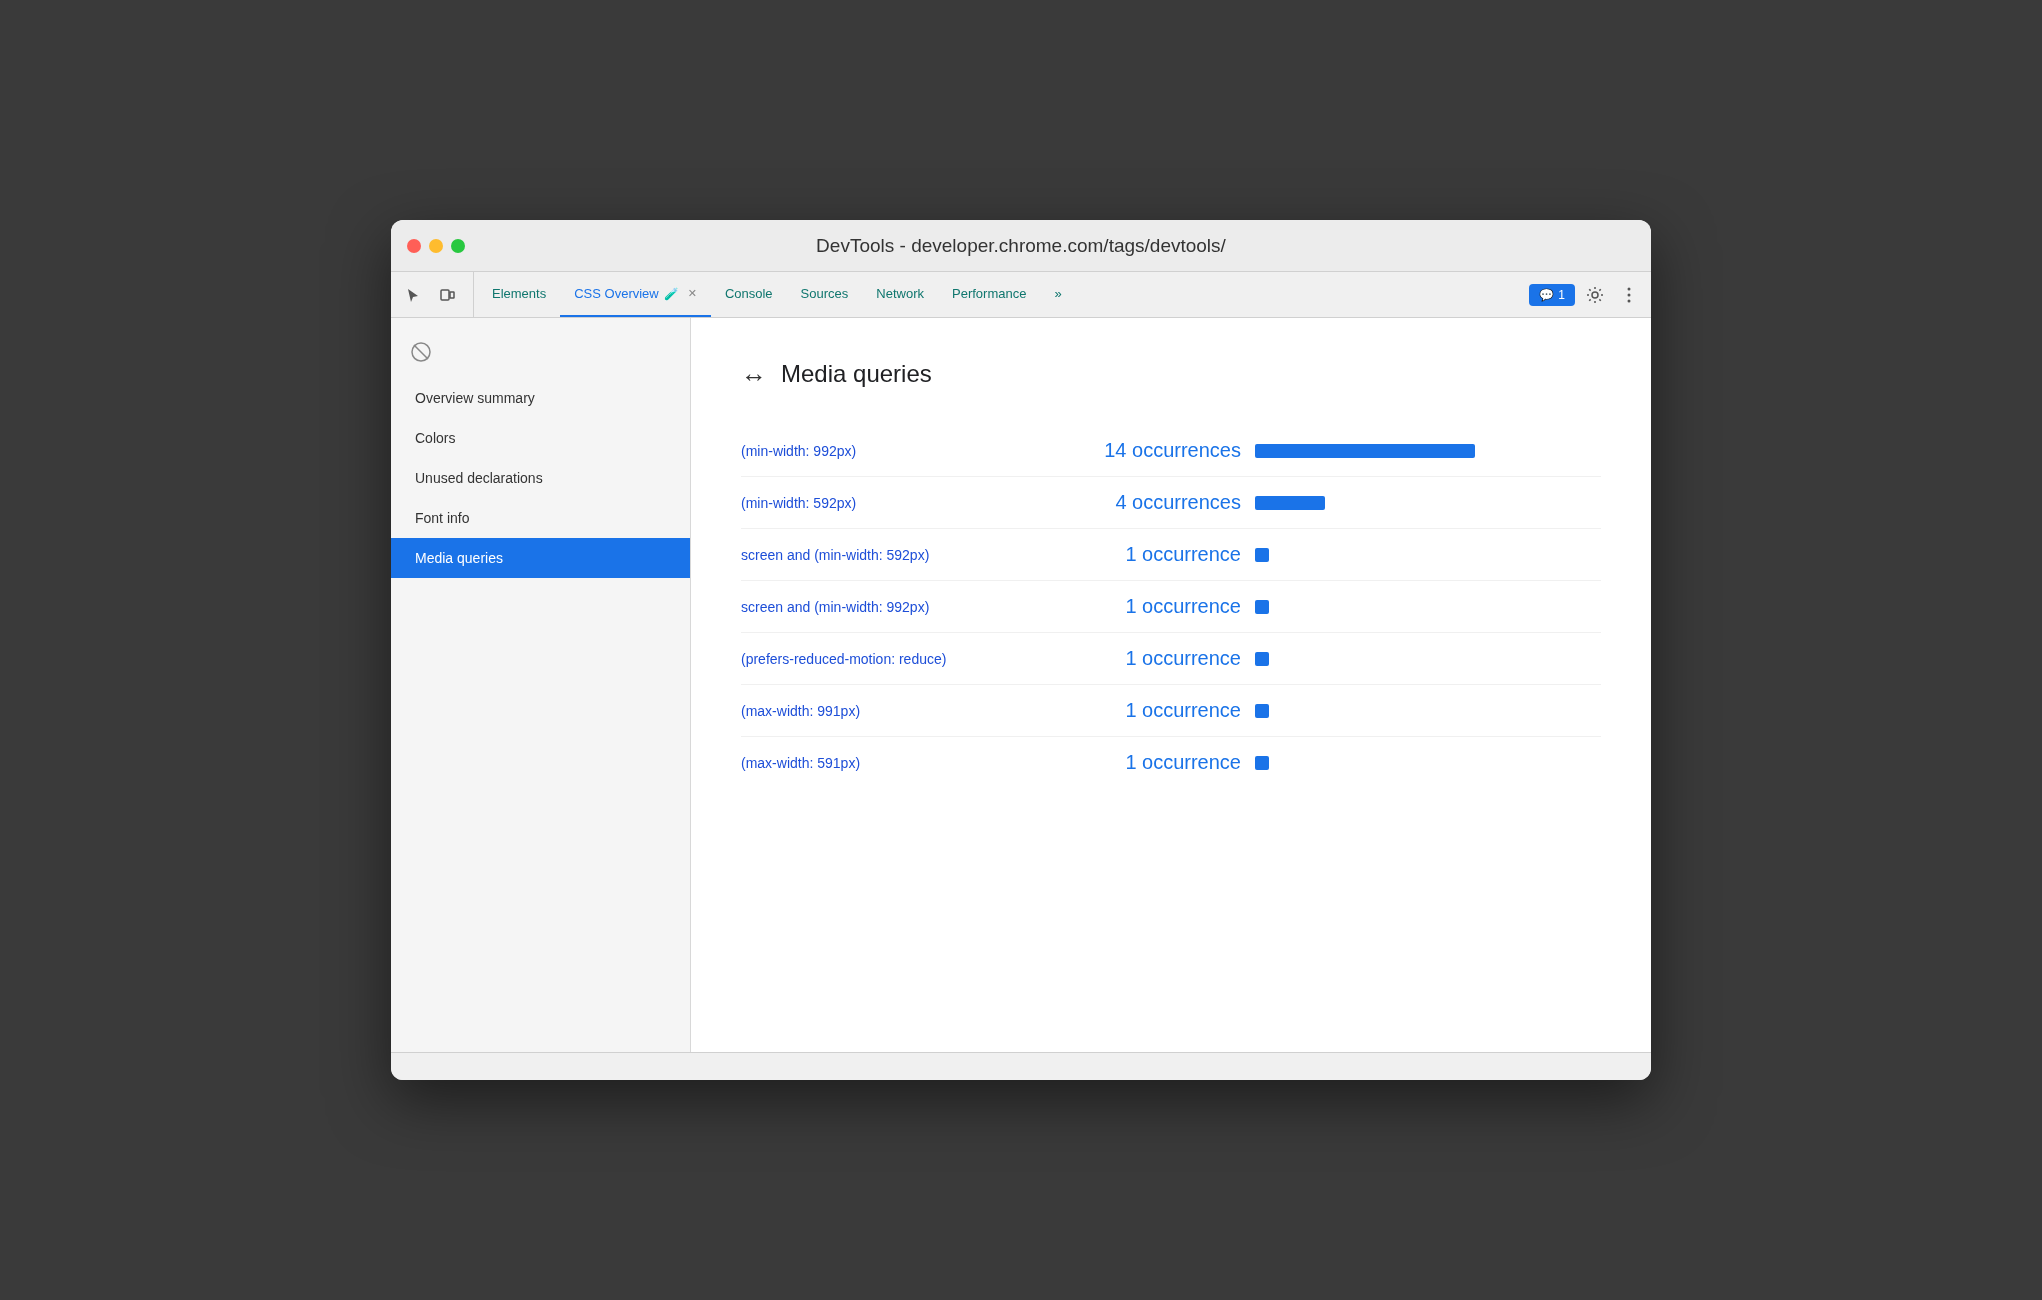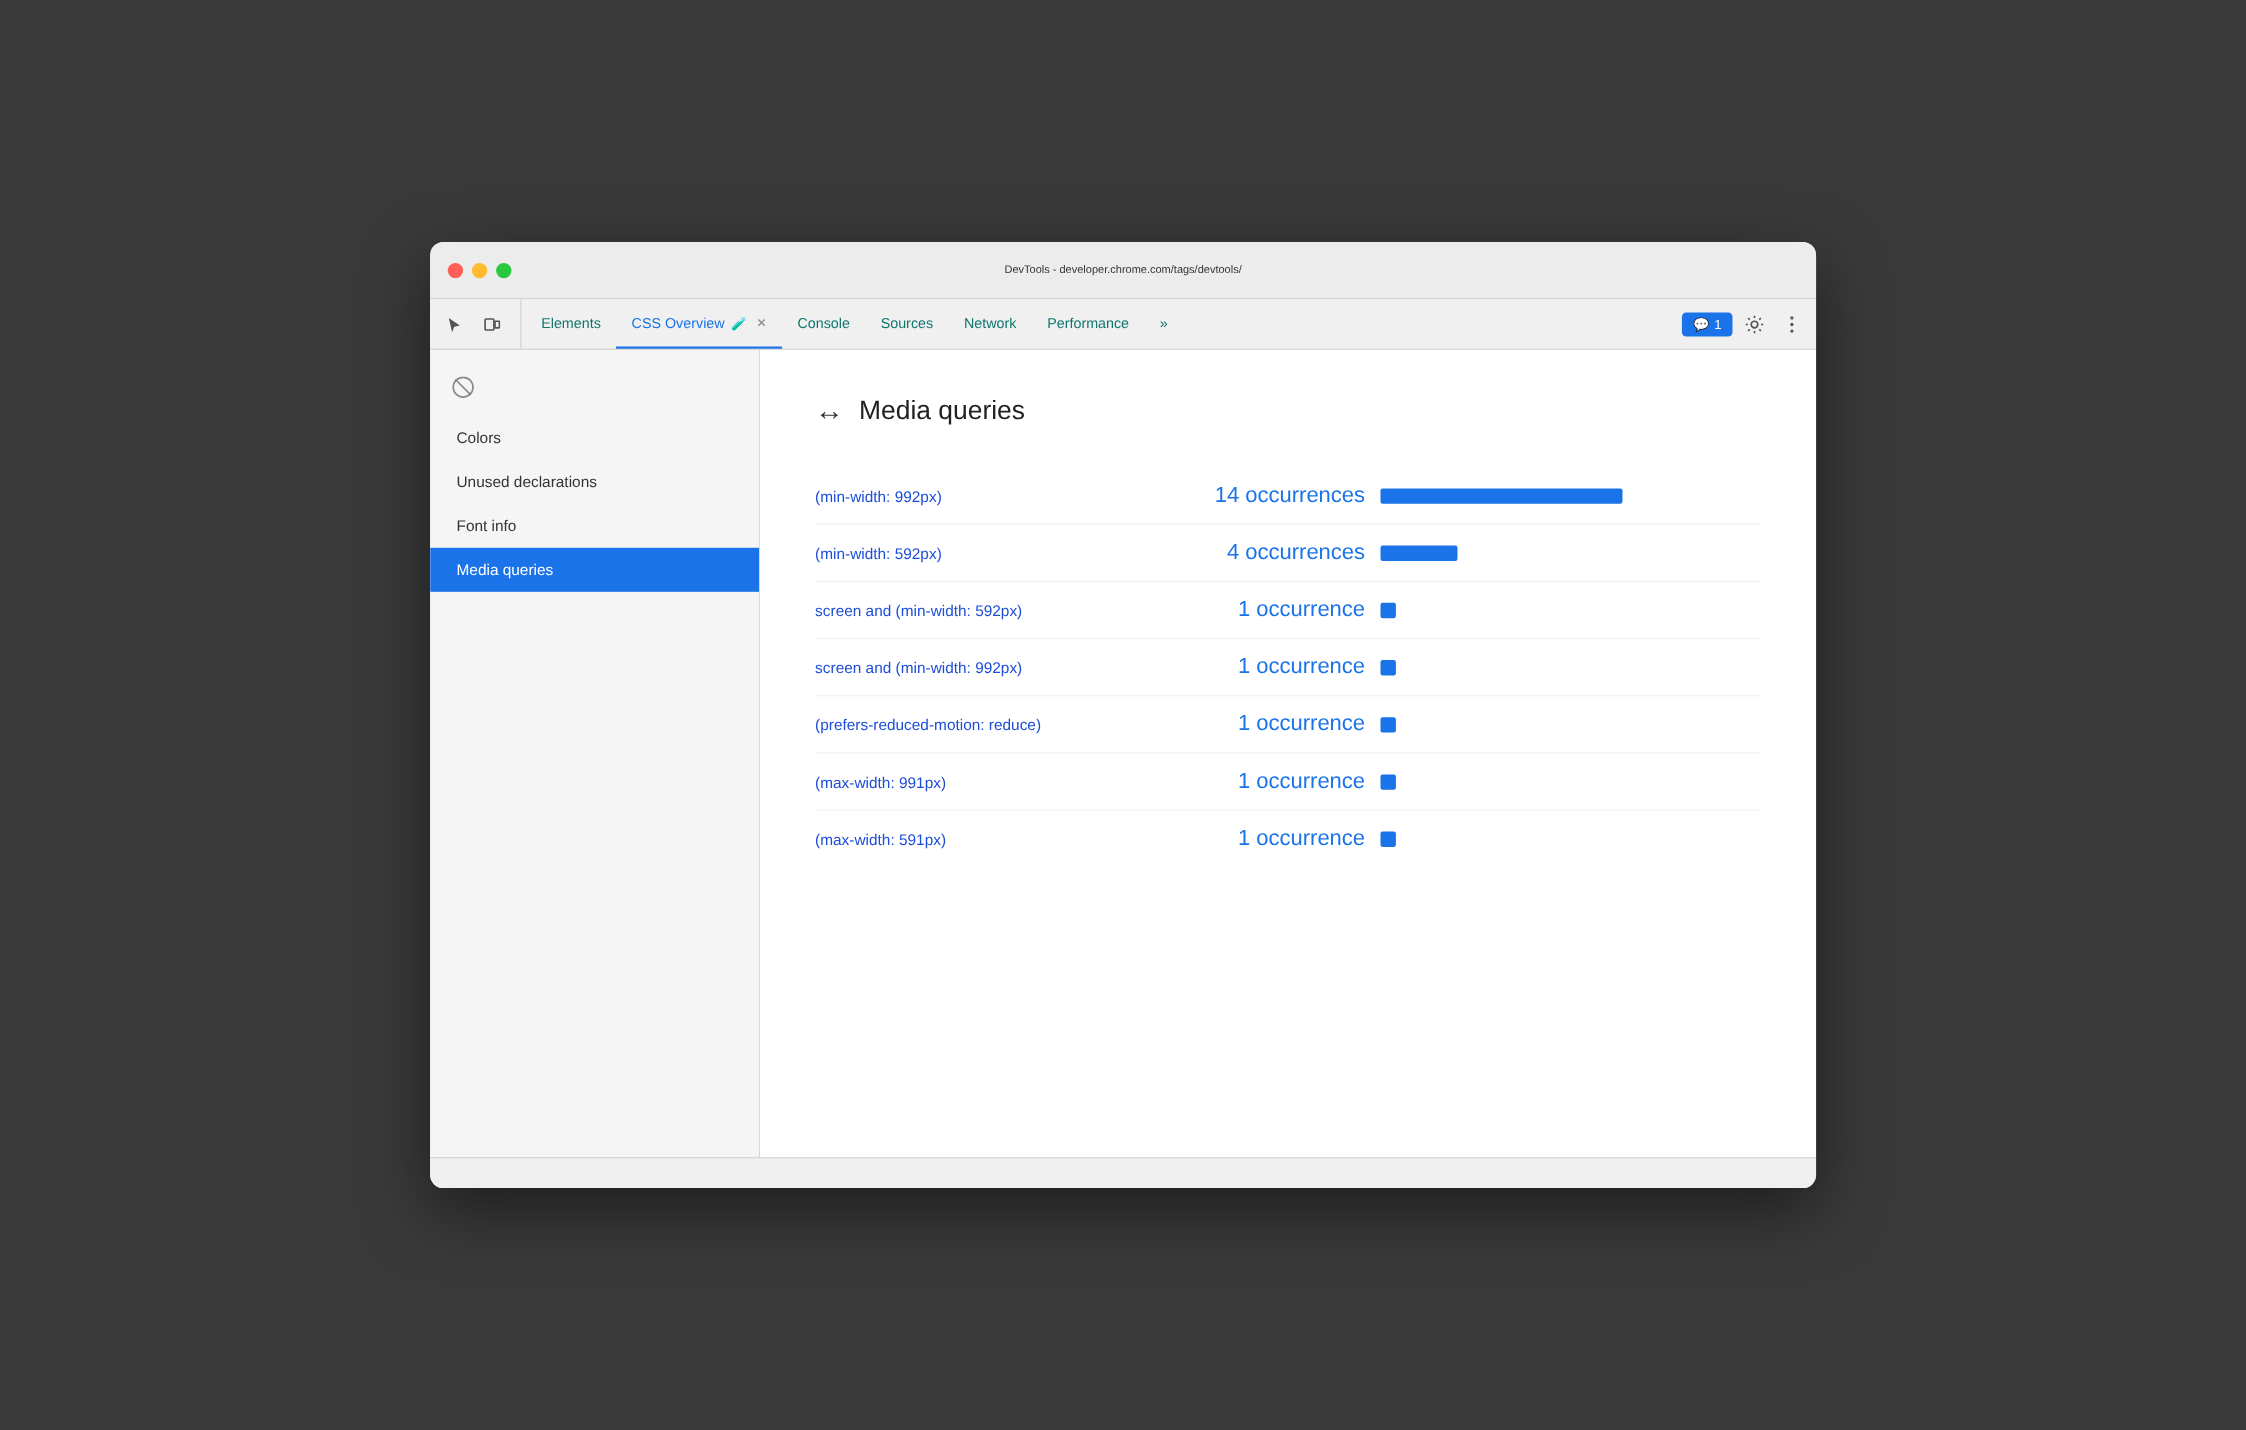--- a/index.html
+++ b/index.html
@@ -49,21 +49,21 @@
     }
 
     .tl-red { background: #ff5f57; }
     .tl-yellow { background: #febc2e; }
     .tl-green { background: #28c840; }
 
     .titlebar-title {
       position: absolute;
       left: 50%;
       transform: translateX(-50%);
-      font-size: 10px;
+      font-size: 19px;
       color: #333;
       font-weight: 400;
     }
 
     
     .tabbar {
       background: #f0f0f0;
       height: 46px;
       display: flex;
       align-items: stretch;
@@ -357,20 +357,23 @@
 
     <div class="sidebar">
       <div class="sidebar-block-icon">
         <svg width="20" height="20" viewBox="0 0 20 20" fill="none">
           <circle cx="10" cy="10" r="9" stroke="#888" stroke-width="1.5"></circle>
           <line x1="3" y1="3" x2="17" y2="17" stroke="#888" stroke-width="1.5"></line>
         </svg>
       </div>
 
       <div class="sidebar-item">
+        <span>Overview summary</span>
+      </div>
+      <div class="sidebar-item">
         <span>Colors</span>
       </div>
       <div class="sidebar-item">
         <span>Unused declarations</span>
       </div>
       <div class="sidebar-item">
         <span>Font info</span>
       </div>
       <div class="sidebar-item active">
         <span>Media queries</span>

